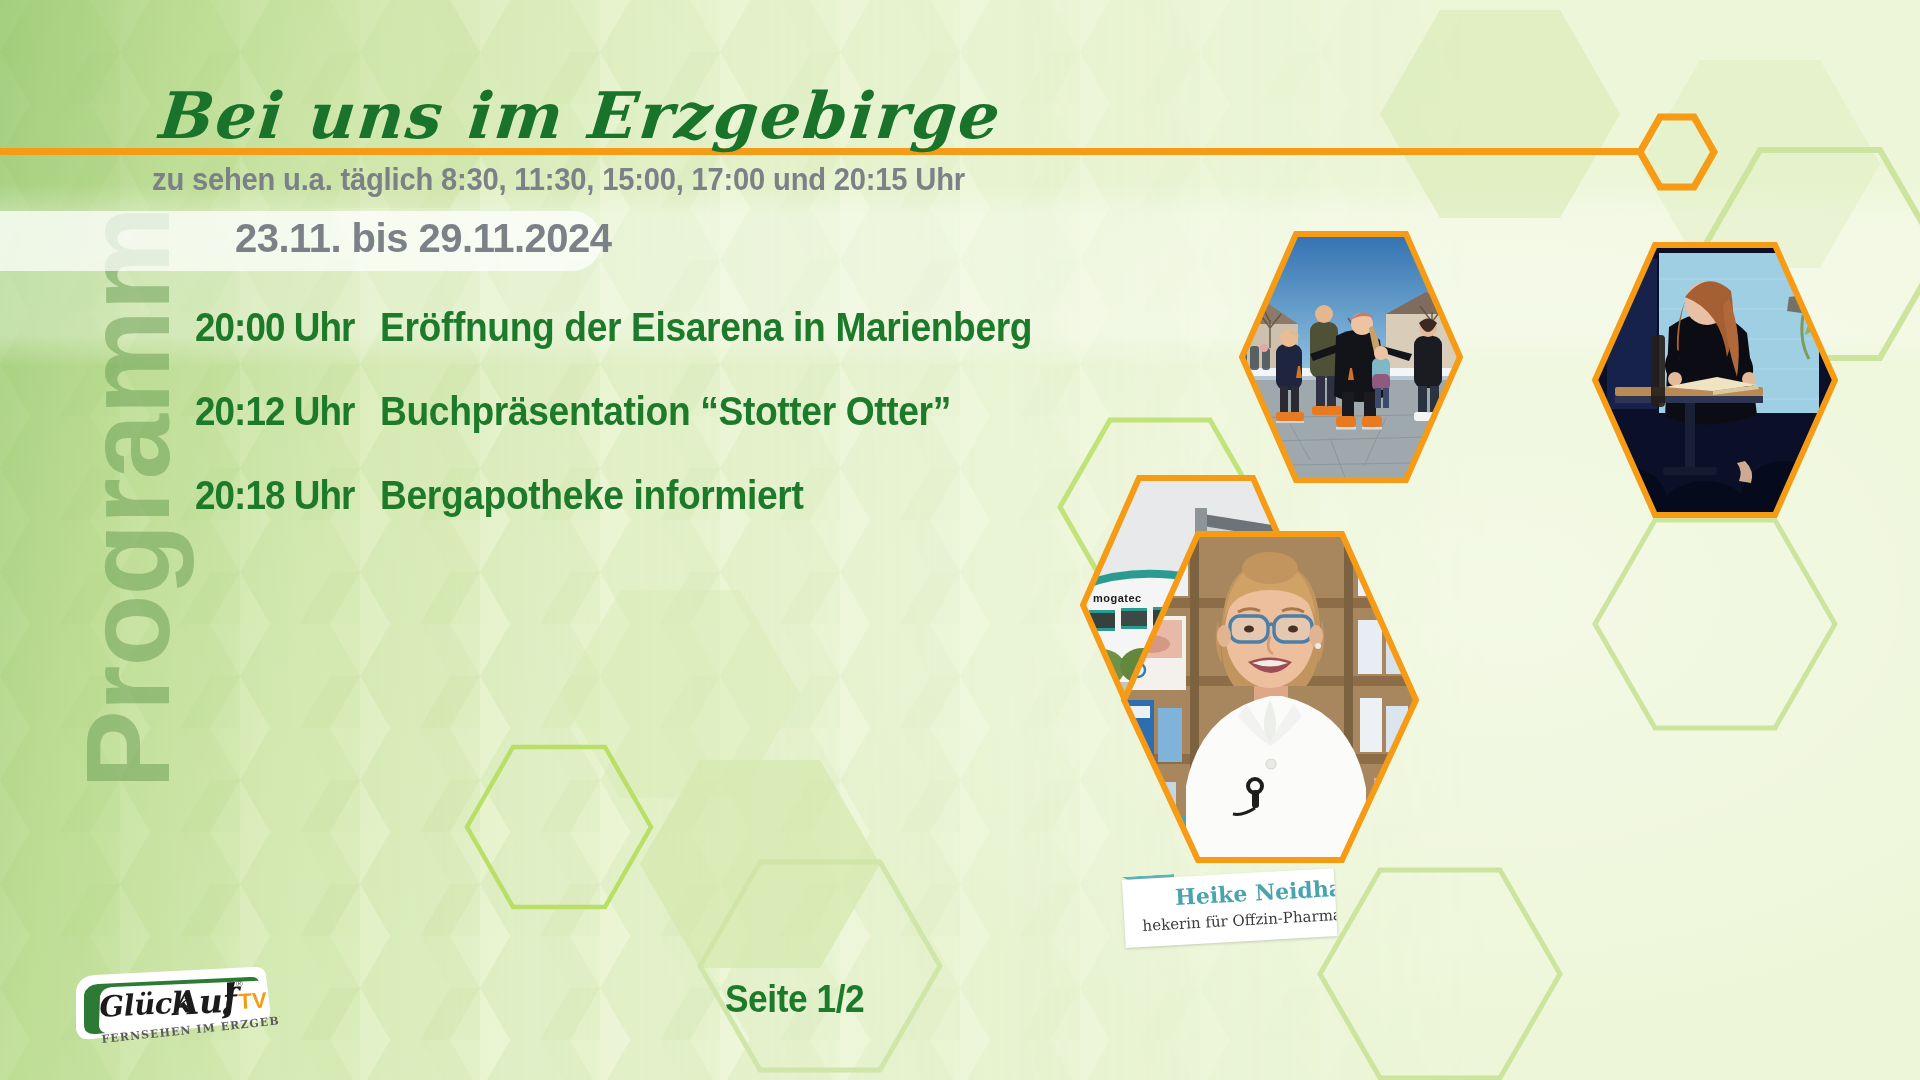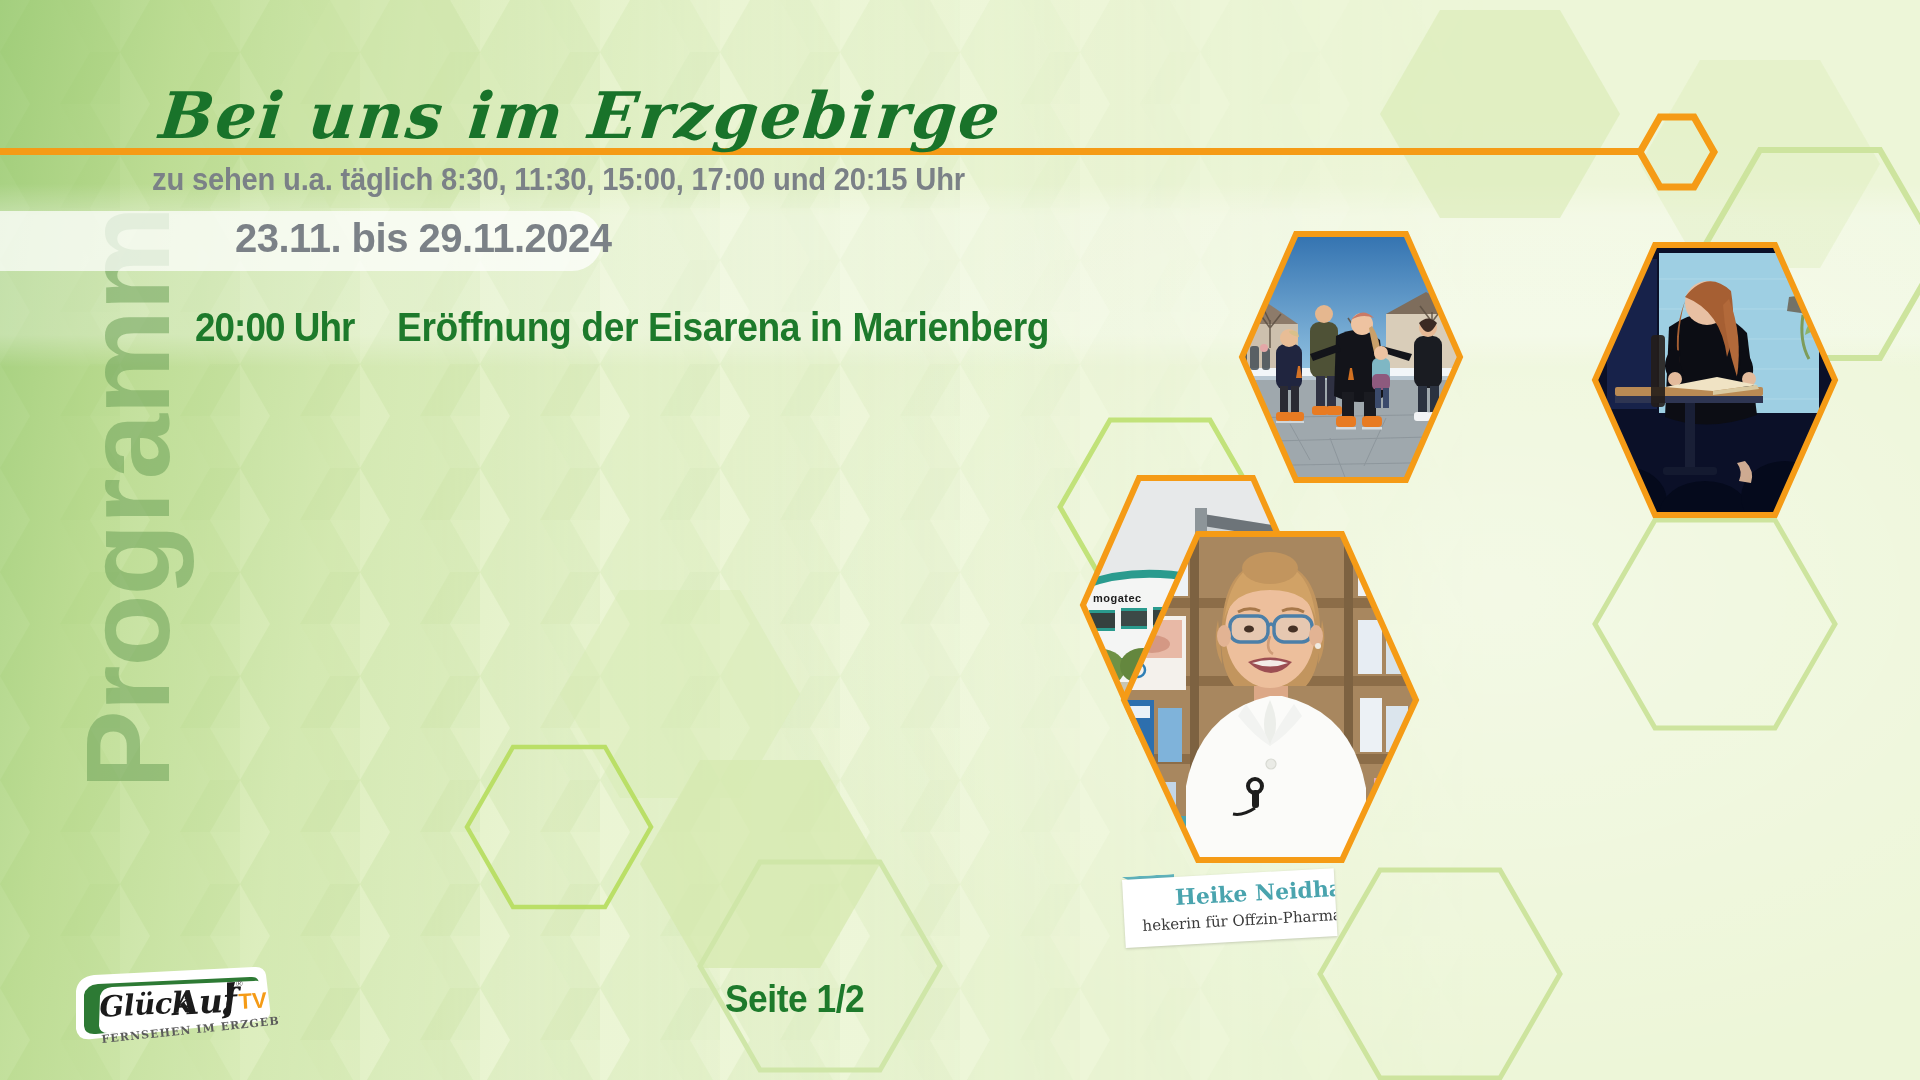--- a/index.html
+++ b/index.html
@@ -121,21 +121,20 @@
   #program-list {
     position:absolute;
     left:195px; top:305px;
     width:900px;
   }
   .program-row {
     display:flex;
     align-items:baseline;
     height:84px;
     white-space:nowrap;
-    gap:17px;
   }
   .row-time {
     width:185px;
     flex:0 0 185px;
     font-size:40px;
     font-weight:700;
     color:#1d7a2b;
     letter-spacing:-1px;
     transform:scaleX(.92);
     transform-origin:left center;
@@ -279,21 +278,29 @@
   <div id="date-pill"></div>
   <div id="date-range">23.11. bis 29.11.2024</div>
 
   <div id="program-list">
 
     <div class="program-row">
       <div class="row-time">20:00 Uhr</div>
       <div class="row-title">Eröffnung der Eisarena in Marienberg</div>
     </div>
 
-
+    <div class="program-row">
+      <div class="row-time">20:12 Uhr</div>
+      <div class="row-title">Buchpräsentation “Stotter Otter”</div>
+    </div>
+
+    <div class="program-row">
+      <div class="row-time">20:18 Uhr</div>
+      <div class="row-title">Bergapotheke informiert</div>
+    </div>
 
 
 
   </div>
 
   <div id="page-indicator">Seite 1/2</div>
 
   <div class="hex-photo" style="left:1236px; top:228px;">
     <svg width="230" height="258" viewBox="0 0 230 258">
       <defs>

